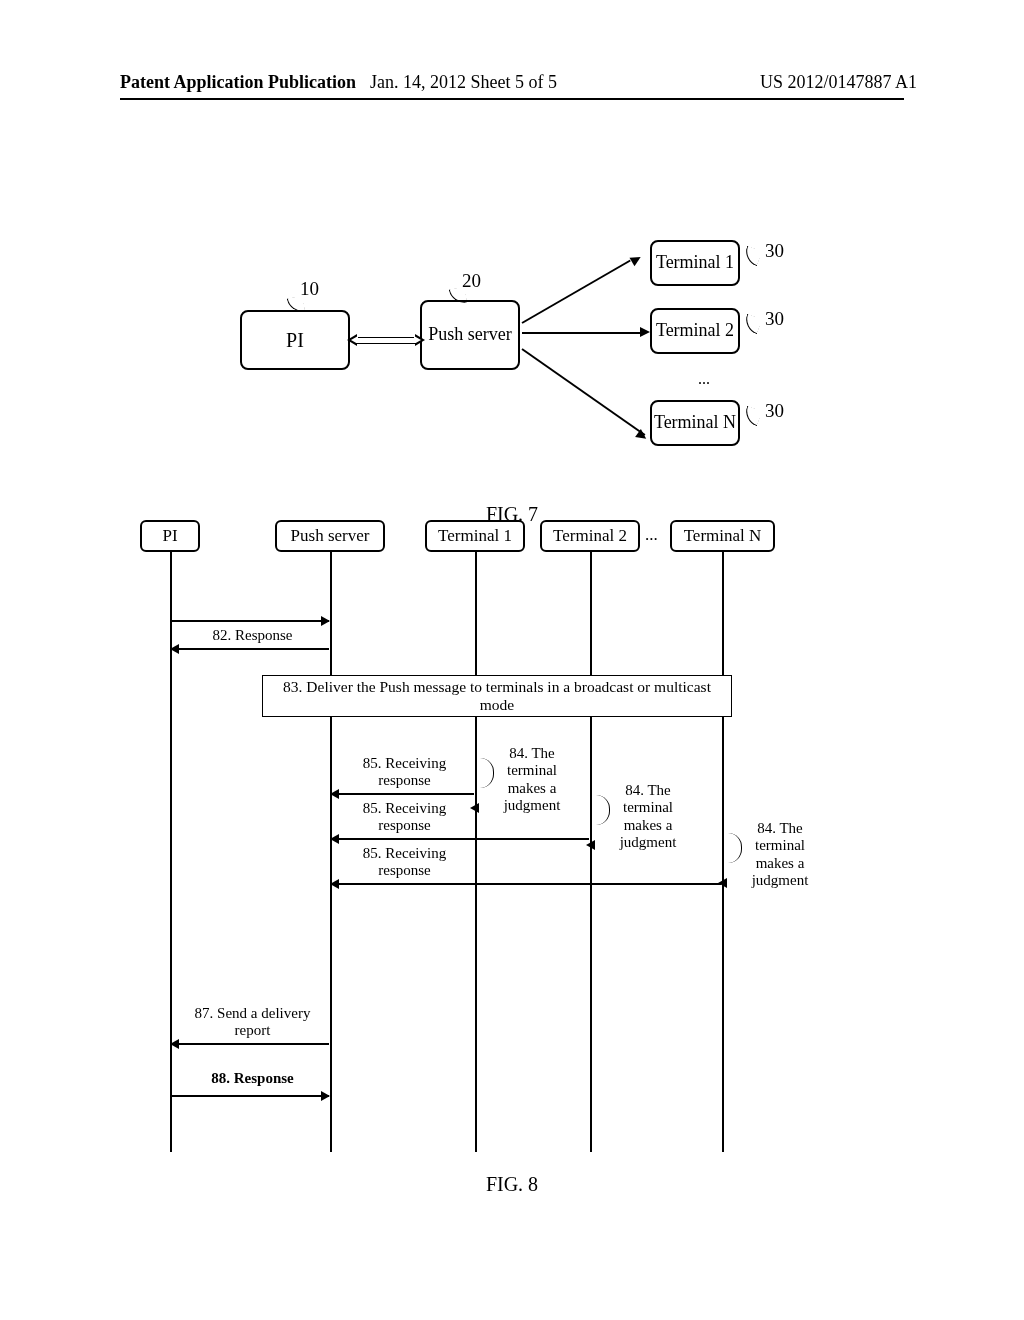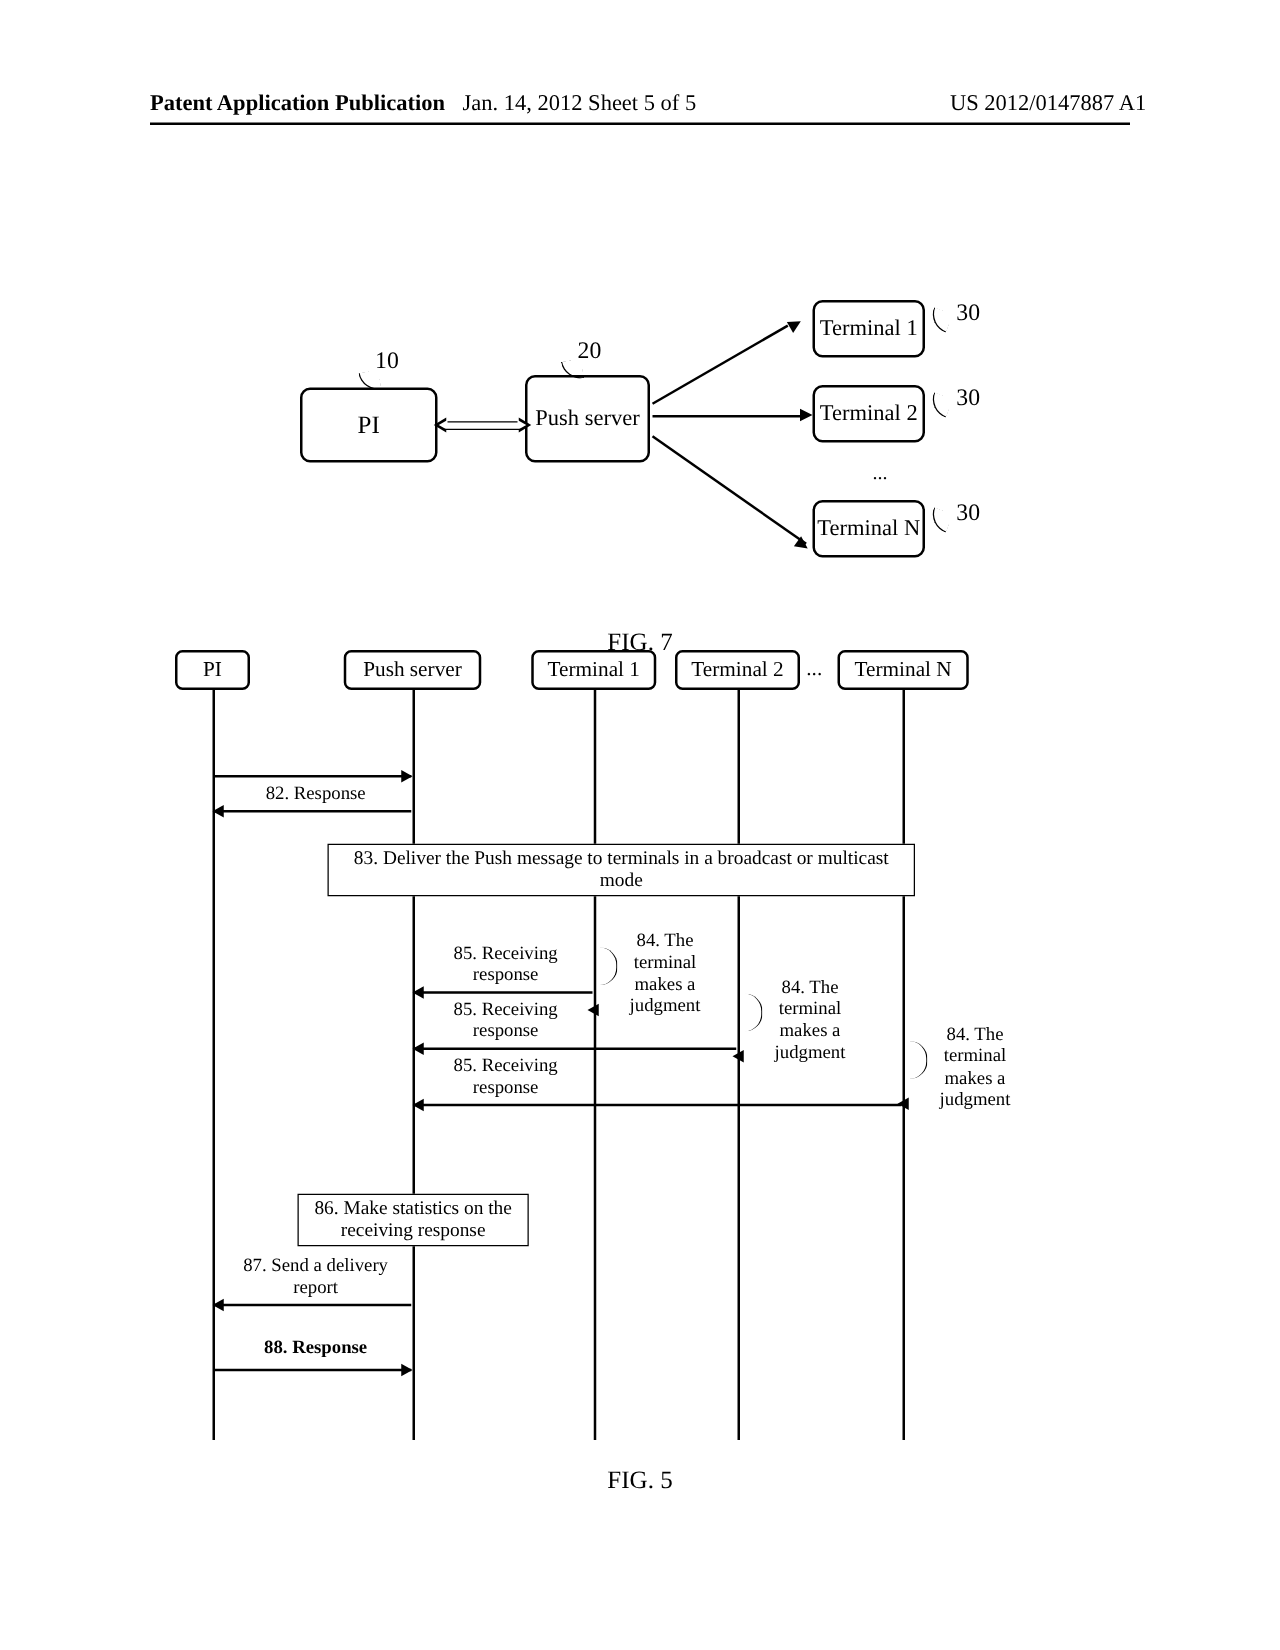--- a/index.html
+++ b/index.html
@@ -343,23 +343,20 @@
 
   <div class="msg-label" style="left:202px; top:235px; width:125px;">85. Receiving response</div>
   <div class="msg-arrow left" style="left:191px; top:273px; width:143px;"></div>
 
   <div class="msg-label" style="left:202px; top:280px; width:125px;">85. Receiving response</div>
   <div class="msg-arrow left" style="left:191px; top:318px; width:258px;"></div>
 
   <div class="msg-label" style="left:202px; top:325px; width:125px;">85. Receiving response</div>
   <div class="msg-arrow left" style="left:191px; top:363px; width:390px;"></div>
 
-  <div class="wide-box" style="left:98px; top:435px; width:185px; height:42px;">
-    <span>86. Make statistics on the receiving response</span>
-  </div>
 
   <div class="msg-label" style="left:50px; top:485px; width:125px;">87. Send a delivery report</div>
   <div class="msg-arrow left" style="left:31px; top:523px; width:158px;"></div>
 
   <div class="msg-label" style="left:55px; top:550px; width:115px;font-weight:bold;">88. Response</div>
   <div class="msg-arrow right" style="left:31px; top:575px; width:158px;"></div>
 </div>
-<div class="fig8-caption">FIG. 5</div>
+<div class="fig8-caption">FIG. 8</div>
 
 </body></html>

